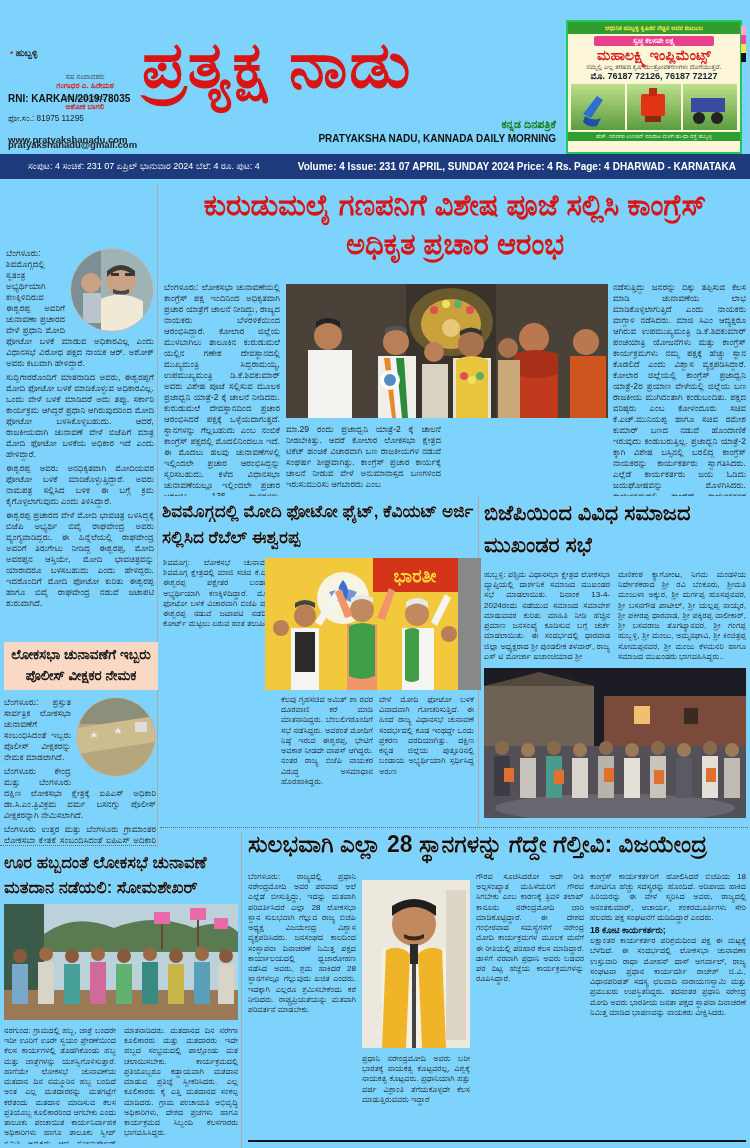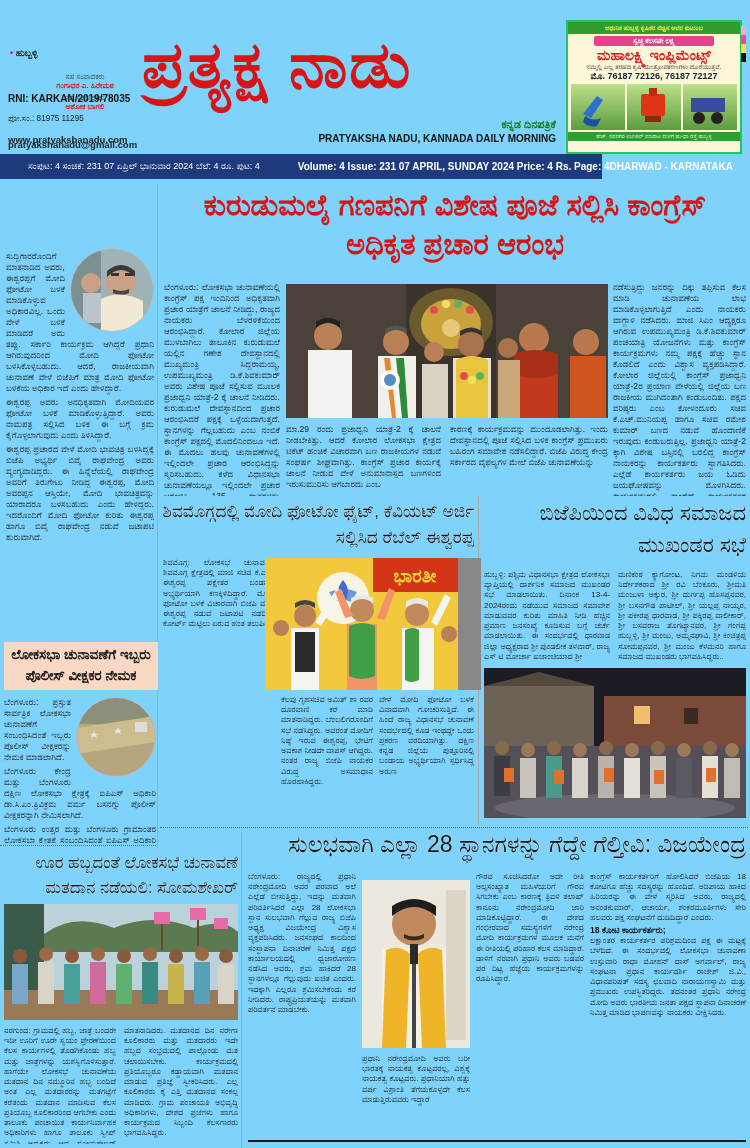--- a/index.html
+++ b/index.html
@@ -34,21 +34,21 @@
   .regstrip span{display:block;width:5px;height:9px;}
   
   .infobar{background:#1d3a7c;color:#fff;display:flex;align-items:center;font-size:10px;}
   .infobar .kn-seg{font-size:9px;padding-left:28px;white-space:nowrap;}
   .infobar .en-seg{font-weight:bold;padding-left:38px;white-space:nowrap;}
   .infobar .rg-seg{font-weight:bold;margin-left:auto;padding-right:14px;white-space:nowrap;}
   
   .hl-red{color:#d81414;font-weight:bold;font-size:29px;line-height:1.35;text-align:center;}
   .hl-black-sm{color:#111;font-weight:bold;font-size:13px;line-height:1.5;text-align:center;}
   .hl-peach{background:#fad9c4;color:#111;font-weight:bold;font-size:13.5px;line-height:1.55;text-align:center;padding:3px 2px;}
-  .hl-outline{color:#111;font-weight:normal;text-align:right;text-shadow:0 0 1px #fff;}
+  .hl-outline{color:#111;font-weight:bold;text-align:left;text-shadow:0 0 1px #fff;}
   .vrule{background:#aaa;width:1px;}
   .hrule-dot{border-top:1px dotted #666;}
   .hrule-heavy{border-top:2.5px solid #111;}
   .circ{border-radius:50%;overflow:hidden;border:1px solid #bbb;}
   .floatR{float:right;margin:0 0 4px 5px;}
   .photo{overflow:hidden;background:#888;}
   .subhead-inline{font-weight:bold;font-size:8.6px;color:#111;text-align:left;}
 </style>
 </head>
 <body>
@@ -106,21 +106,21 @@
     <div class="ad-foot">ಹೆಚ್. ನವನಗರ ಉಣಕಲ್ ಮಾರಾಟ ಮಳಿಗೆ ಹು-ಧಾ ರಸ್ತೆ ಹುಬ್ಬಳ್ಳಿ</div>
   </div>
 
   <div class="abs regstrip" style="left:741px;top:26px;">
     <span style="background:#f9a8d4;"></span>
       <span style="background:#ec4899;"></span>
     <span style="background:#fde047;"></span>
       <span style="background:#111111;"></span>
   </div>
 
-  <div class="abs infobar" style="left:0;top:154px;width:602px;height:25px;">
+  <div class="abs infobar" style="left:0;top:154px;width:750px;height:25px;">
     <div class="kn-seg">ಸಂಪುಟ: 4   ಸಂಚಿಕೆ: 231    07 ಏಪ್ರಿಲ್ ಭಾನುವಾರ 2024   ಬೆಲೆ: 4 ರೂ.   ಪುಟ: 4</div>
     <div class="en-seg">Volume: 4    Issue: 231  07 APRIL,  SUNDAY 2024   Price: 4 Rs. Page: 4</div>
     <div class="rg-seg">DHARWAD - KARNATAKA</div>
   </div>
 
   <div class="abs vrule" style="left:157px;top:184px;height:664px;"></div>
   <div class="abs vrule" style="left:478px;top:496px;height:330px;"></div>
   <div class="abs vrule" style="left:241px;top:832px;height:316px;"></div>
 
   <div class="abs" style="left:6px;top:248px;width:148px;height:388px;overflow:hidden;">
@@ -131,20 +131,21 @@
           <circle cx="20" cy="34" r="10" fill="#caa184"></circle>
           <rect x="12" y="44" width="18" height="30" fill="#b9c4cd"></rect>
           <circle cx="50" cy="32" r="15" fill="#caa184"></circle>
           <path d="M36 28 q14 -14 28 0 l0 -6 q-14 -12 -28 0 Z" fill="#3a3a3a"></path>
           <rect x="40" y="24" width="8" height="3" fill="#333"></rect>
           <rect x="54" y="24" width="8" height="3" fill="#333"></rect>
           <path d="M42 40 q8 4 16 0 l0 4 q-8 4 -16 0 Z" fill="#454545"></path>
           <path d="M30 50 q20 -10 42 2 l0 30 l-42 0 Z" fill="#efe9d6"></path>
         </svg>
     </div>
+    <div class="kn body-sm">ಬೆಂಗಳೂರು: ಶಿವಮೊಗ್ಗದಲ್ಲಿ ಸ್ವತಂತ್ರ ಅಭ್ಯರ್ಥಿಯಾಗಿ ಕಣಕ್ಕಿಳಿದಿರುವ ಈಶ್ವರಪ್ಪ ಅವರಿಗೆ ಚುನಾವಣಾ ಪ್ರಚಾರದ ವೇಳೆ ಪ್ರಧಾನಿ ಮೋದಿ ಫೋಟೋ ಬಳಕೆ ಮಾಡುವ ಅಧಿಕಾರವಿಲ್ಲ ಎಂದು ವಿಧಾನಸಭೆ ವಿರೋಧ ಪಕ್ಷದ ನಾಯಕ ಆರ್. ಅಶೋಕ್ ಅವರು ಕಟುವಾಗಿ ಹೇಳಿದ್ದಾರೆ.</div>
     <div class="kn body-sm" style="margin-top:3px;">ಸುದ್ದಿಗಾರರೊಂದಿಗೆ ಮಾತನಾಡಿದ ಅವರು, ಈಶ್ವರಪ್ಪಗೆ ಮೋದಿ ಫೋಟೋ ಬಳಕೆ ಮಾಡಿಕೊಳ್ಳುವ ಅಧಿಕಾರವಿಲ್ಲ. ಒಂದು ವೇಳೆ ಬಳಕೆ ಮಾಡಿದರೆ ಅದು ತಪ್ಪು. ಸರ್ಕಾರಿ ಕಾರ್ಯಕ್ರಮ ಆಗಿದ್ದರೆ ಪ್ರಧಾನಿ ಆಗಿರುವುದರಿಂದ ಮೋದಿ ಫೋಟೋ ಬಳಸಿಕೊಳ್ಳಬಹುದು. ಆದರೆ, ರಾಜಕೀಯವಾಗಿ ಚುನಾವಣೆ ವೇಳೆ ಬಿಜೆಪಿಗೆ ಮಾತ್ರ ಮೋದಿ ಫೋಟೋ ಬಳಕೆಯ ಅಧಿಕಾರ ಇದೆ ಎಂದು ಹೇಳಿದ್ದಾರೆ.</div>
     <div class="kn body-sm" style="margin-top:3px;">ಈಶ್ವರಪ್ಪ ಅವರು ಅನಧಿಕೃತವಾಗಿ ಮೋದಿಯವರ ಫೋಟೋ ಬಳಕೆ ಮಾಡಿಕೊಳ್ಳುತ್ತಿದ್ದಾರೆ. ಅವರು ನಾಮಪತ್ರ ಸಲ್ಲಿಸಿದ ಬಳಿಕ ಈ ಬಗ್ಗೆ ಕ್ರಮ ಕೈಗೊಳ್ಳಲಾಗುವುದು ಎಂದು ತಿಳಿಸಿದ್ದಾರೆ.</div>
     <div class="kn body-sm" style="margin-top:3px;">ಈಶ್ವರಪ್ಪ ಪ್ರಚಾರದ ವೇಳೆ ಮೋದಿ ಭಾವಚಿತ್ರ ಬಳಸಿದ್ದಕ್ಕೆ ಬಿಜೆಪಿ ಅಭ್ಯರ್ಥಿ ಬಿವೈ ರಾಘವೇಂದ್ರ ಅವರು ವ್ಯಂಗ್ಯವಾಡಿದ್ದರು. ಈ ಹಿನ್ನೆಲೆಯಲ್ಲಿ ರಾಘವೇಂದ್ರ ಅವರಿಗೆ ತಿರುಗೇಟು ನೀಡಿದ್ದ ಈಶ್ವರಪ್ಪ, ಮೋದಿ ಅವರಪ್ಪನ ಆಸ್ತಿಯೇ, ಮೋದಿ ಭಾವಚಿತ್ರವನ್ನು ಯಾರಾದರೂ ಬಳಸಬಹುದು ಎಂದು ಹೇಳಿದ್ದರು. ಇದರೊಂದಿಗೆ ಮೋದಿ ಫೋಟೋ ಕುರಿತು ಈಶ್ವರಪ್ಪ ಹಾಗೂ ಬಿವೈ ರಾಘವೇಂದ್ರ ನಡುವೆ ಜಟಾಪಟಿ ಶುರುವಾಗಿದೆ.</div>
   </div>
 
   <div class="abs hl-peach" style="left:4px;top:642px;width:150px;">ಲೋಕಸಭಾ ಚುನಾವಣೆಗೆ ಇಬ್ಬರು ಪೊಲೀಸ್ ವೀಕ್ಷಕರ ನೇಮಕ</div>
   <div class="abs" style="left:4px;top:697px;width:152px;height:146px;overflow:hidden;">
     <div class="circ floatR" style="width:78px;height:78px;">
       <svg width="78" height="78">
           <rect width="78" height="78" fill="#b5a67e"></rect>
@@ -205,21 +206,20 @@
         <rect x="228" y="70" width="44" height="64" fill="#c23a1e"></rect>
         <path d="M228 70 q22 -8 44 0 l0 20 q-22 8 -44 0 Z" fill="#a83018"></path>
 
       <circle cx="300" cy="58" r="13" fill="#b9784e"></circle>
         <rect x="284" y="72" width="36" height="62" fill="#d0541e"></rect>
       <circle cx="222" cy="64" r="10" fill="#a8724c"></circle>
         <rect x="212" y="76" width="22" height="58" fill="#caa87a"></rect>
     </svg>
   </div>
   <div class="abs kn body-sm" style="left:286px;top:424px;width:155px;height:72px;overflow:hidden;">ಮಾ.29 ರಂದು ಪ್ರಜಾಧ್ವನಿ ಯಾತ್ರೆ-2 ಕ್ಕೆ ಚಾಲನೆ ನೀಡಬೇಕಿತ್ತು. ಆದರೆ ಕೋಲಾರ ಲೋಕಸಭಾ ಕ್ಷೇತ್ರದ ಟಿಕೆಟ್ ಹಂಚಿಕೆ ವಿಚಾರವಾಗಿ ಬಣ ರಾಜಕೀಯಗಳ ನಡುವೆ ಸಂಘರ್ಷ ಶೀಘ್ರವಾಗಿತ್ತು. ಕಾಂಗ್ರೆಸ್ ಪ್ರಚಾರ ಕಾರ್ಯಕ್ಕೆ ಚಾಲನೆ ನೀಡುವ ವೇಳೆ ಅನುಮಾನಾಸ್ಪದ ಬಣಗಳಿಂದ ಇರುಸುಮುರಿಸು ಆಗಬಾರದು ಎಂಬ</div>
-  <div class="abs kn body-sm" style="left:450px;top:424px;width:158px;height:72px;overflow:hidden;">ಕಾರಣಕ್ಕೆ ಕಾರ್ಯಕ್ರಮವನ್ನು ಮುಂದೂಡಲಾಗಿತ್ತು. ಇಂದು ದೇವಸ್ಥಾನದಲ್ಲಿ ಪೂಜೆ ಸಲ್ಲಿಸಿದ ಬಳಿಕ ಕಾಂಗ್ರೆಸ್ ಪ್ರಮುಖರು ಬಹಿರಂಗ ಸಮಾವೇಶ ನಡೆಸಲಿದ್ದಾರೆ. ಬಿಜೆಪಿ ವಿರುದ್ಧ ಕೇಂದ್ರ ಸರ್ಕಾರದ ವೈಫಲ್ಯಗಳ ಮೇಲೆ ಬಿಜೆಪಿ ಚುನಾವಣೆಯನ್ನು</div>
 
   <div class="abs" style="left:613px;top:282px;width:133px;height:214px;overflow:hidden;">
     <div class="kn body-sm">ನಡೆಸುತ್ತಿದ್ದು ಜನರನ್ನು ದಿಕ್ಕು ತಪ್ಪಿಸುವ ಕೆಲಸ ಮಾಡಿ ಚುನಾವಣೆಯ ಲಾಭ ಮಾಡಿಕೊಳ್ಳಲಾಗುತ್ತಿದೆ ಎಂದು ನಾಯಕರು ವಾಗ್ದಾಳಿ ನಡೆಸಿದರು. ಮಾಜಿ ಸಿಎಂ ಆದ್ಯಕ್ಷರೂ ಆಗಿರುವ ಉಪಮುಖ್ಯಮಂತ್ರಿ ಡಿ.ಕೆ.ಶಿವಕುಮಾರ್ ಪಂಚಯಾತ್ರಿ ಯೋಜನೆಗಳು ಮತ್ತು ಕಾಂಗ್ರೆಸ್ ಕಾರ್ಯಕ್ರಮಗಳು ನಮ್ಮ ಪಕ್ಷಕ್ಕೆ ಹೆಚ್ಚು ಸ್ಥಾನ ಕೊಡಲಿದೆ ಎಂದು ವಿಶ್ವಾಸ ವ್ಯಕ್ತಪಡಿಸಿದ್ದಾರೆ. ಕೋಲಾರ ಜಿಲ್ಲೆಯಲ್ಲಿ ಕಾಂಗ್ರೆಸ್ ಪ್ರಜಾಧ್ವನಿ ಯಾತ್ರೆ-2ರ ಪ್ರಯಾಣ ವೇಳೆಯಲ್ಲಿ ಜಿಲ್ಲೆಯ ಬಣ ರಾಜಕೀಯ ಮುಗಿದಂತಾಗಿ ಕಂಡುಬಂದಿತು. ಪಕ್ಷದ ವರಿಷ್ಠರು ಎಂಬ ಕೋಳಂದೂರು ಸಚಿವ ಕೆ.ಎಚ್.ಮುನಿಯಪ್ಪ ಹಾಗೂ ಸಚಿವ ರಮೇಶ ಕುಮಾರ್ ಬಣದ ನಡುವೆ ಹೊಂದಾಣಿಕೆ ಇರುವುದು ಕಂಡುಬರುತ್ತಿಲ್ಲ. ಪ್ರಜಾಧ್ವನಿ ಯಾತ್ರೆ-2 ಕ್ಕಾಗಿ ವಿಶೇಷ ಬಸ್ಸಿನಲ್ಲಿ ಬರಲಿದ್ದ ಕಾಂಗ್ರೆಸ್ ನಾಯಕರನ್ನು ಕಾರ್ಯಕರ್ತರು ಸ್ವಾಗತಿಸಿದರು. ಎಲ್ಲೆಡೆ ಕಾರ್ಯಕರ್ತರು ಜಯ ಓಡಿದು ಜಯಘೋಷವನ್ನು ಮೊಳಗಿಸಿದರು. ಕಾರ್ಯಕ್ರಮದಲ್ಲಿ ಕಾಂಗ್ರೆಸ್ ಕಾರ್ಯಕರ್ತರ ಉತ್ಸಾಹ ಕಂಡುಬರುತ್ತಿತ್ತು. ಇಂದಿನಿಂದ ಆರಂಭಗೊಳ್ಳುವ ಪ್ರಚಾರ ಯಾತ್ರೆ</div>
 
   </div>
 
   <div class="abs hl-outline" style="left:162px;top:499px;width:312px;font-size:17px;line-height:1.55;">ಶಿವಮೊಗ್ಗದಲ್ಲಿ ಮೋದಿ ಫೋಟೋ ಫೈಟ್, ಕೆವಿಯಟ್ ಅರ್ಜಿ ಸಲ್ಲಿಸಿದ ರೆಬೆಲ್ ಈಶ್ವರಪ್ಪ</div>
   <div class="abs kn body-xs" style="left:163px;top:558px;width:112px;height:268px;overflow:hidden;">ಶಿವಮೊಗ್ಗ: ಲೋಕಸಭೆ ಚುನಾವಣೆಗೆ ಶಿವಮೊಗ್ಗ ಕ್ಷೇತ್ರದಲ್ಲಿ ಮಾಜಿ ಸಚಿವ ಕೆ.ಎಸ್. ಈಶ್ವರಪ್ಪ ಪಕ್ಷೇತರ ಬಂಡಾಯ ಅಭ್ಯರ್ಥಿಯಾಗಿ ಕಣಕ್ಕಿಳಿದಿದ್ದಾರೆ. ಮೋದಿ ಫೋಟೋ ಬಳಕೆ ವಿಚಾರವಾಗಿ ಬಿಜೆಪಿ ಮತ್ತು ಈಶ್ವರಪ್ಪ ನಡುವೆ ಜಟಾಪಟಿ ನಡೆದಿದ್ದು ಕೋರ್ಟ್ ಮೆಟ್ಟಿಲು ಏರುವ ಹಂತ ತಲುಪಿದೆ.</div>
 
   <div class="abs photo" style="left:265px;top:558px;width:216px;height:132px;">

